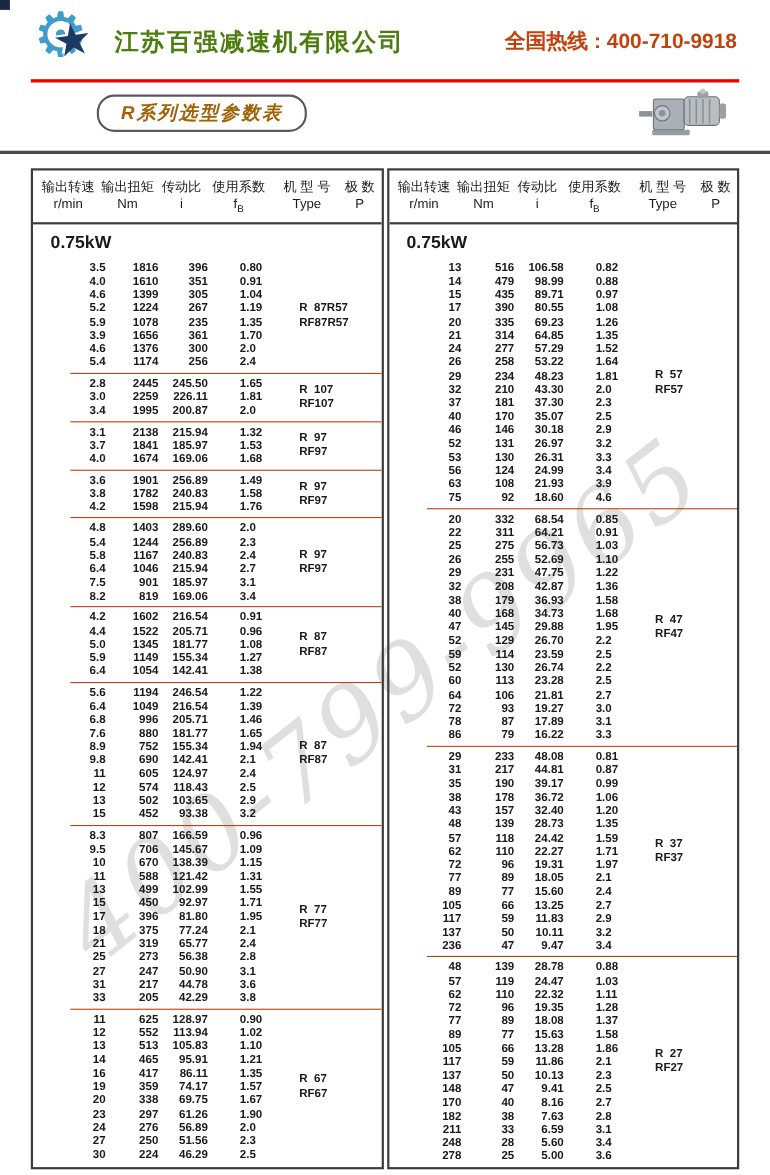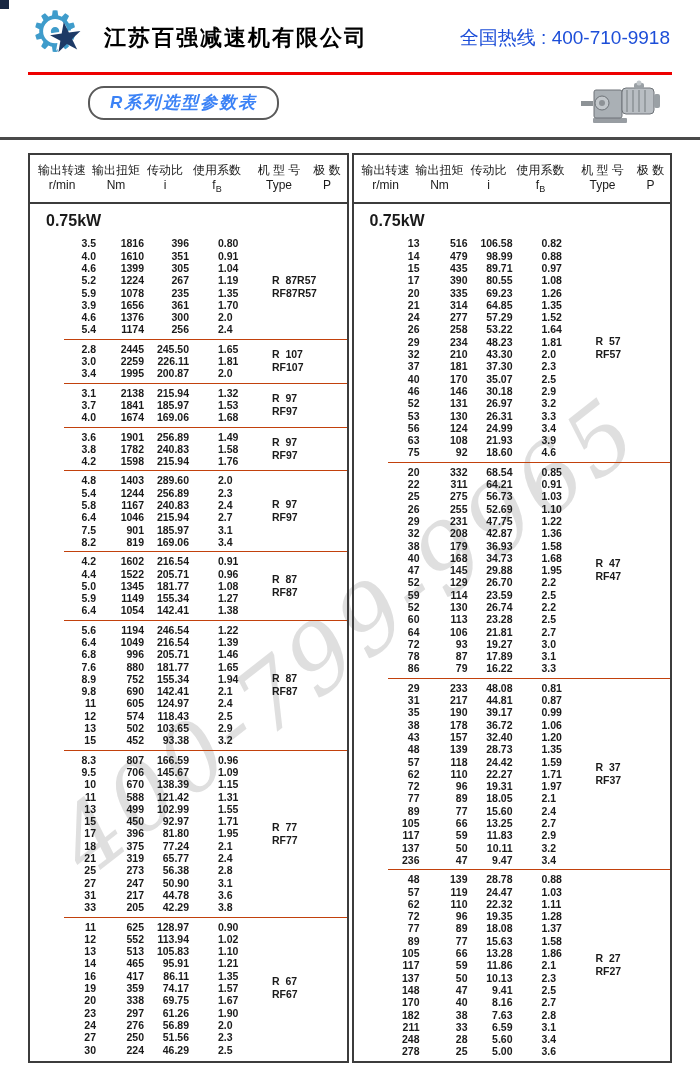--- a/index.html
+++ b/index.html
@@ -7,29 +7,29 @@
   body { height:1068px; overflow:hidden; position:relative; }
 
   .corner-square { position:absolute; left:0; top:0; width:9px; height:9px; background:#182743; }
 
   
   .topbar { display:flex; align-items:center; padding:10px 30px 0 30px; height:66px; }
   .logo { position:relative; width:66px; height:58px; flex:0 0 auto; }
   .logo .gear { position:absolute; left:0; top:-6px; font-size:56px; line-height:58px; color:#3f9ccb; }
   .logo .star { position:absolute; left:18px; top:8px; font-size:40px; line-height:40px; color:#1d3a66;
                 text-shadow:-2px -2px 0 #ffffff; transform:rotate(-8deg); }
-  .company { font-size:22px; font-weight:bold; letter-spacing:2px; color:#000000; margin-left:8px; }
-  .hotline { margin-left:auto; font-size:19px; font-weight:normal; color:#1d4ed8; white-space:nowrap; }
+  .company { font-size:22px; font-weight:bold; letter-spacing:2px; color:#4d7c0f; margin-left:8px; }
+  .hotline { margin-left:auto; font-size:19px; font-weight:bold; color:#c2410c; white-space:nowrap; }
 
   .redline { height:3px; background:#ee0000; margin:6px 28px 0 28px; }
 
   
   .titlerow { display:flex; align-items:center; height:56px; padding:0 30px 0 88px; }
   .badge { border:2px solid #5a5a5a; border-radius:16px; padding:3px 20px 4px 20px;
-           font-size:17px; font-weight:bold; font-style:italic; letter-spacing:2px; color:#3b82f6; }
+           font-size:17px; font-weight:bold; font-style:italic; letter-spacing:2px; color:#a16207; }
   .motor { margin-left:auto; margin-right:8px; }
 
   .darkline { height:3px; background:#4a4a4a; margin-top:6px; }
 
   
   .tables-wrap { position:relative; display:flex; gap:3px; margin:13px 28px 0 28px; height:910px; }
   .watermark { position:absolute; left:-120px; top:430px; width:880px; text-align:center; z-index:0;
                transform:rotate(-38deg); font-family:"DejaVu Serif", serif; font-style:italic;
                font-size:92px; letter-spacing:5px; color:rgba(175,175,175,0.40); pointer-events:none; white-space:nowrap; }
   .ptable { position:relative; z-index:1; flex:1 1 0; border:2px solid #3c3c3c; background:transparent;

